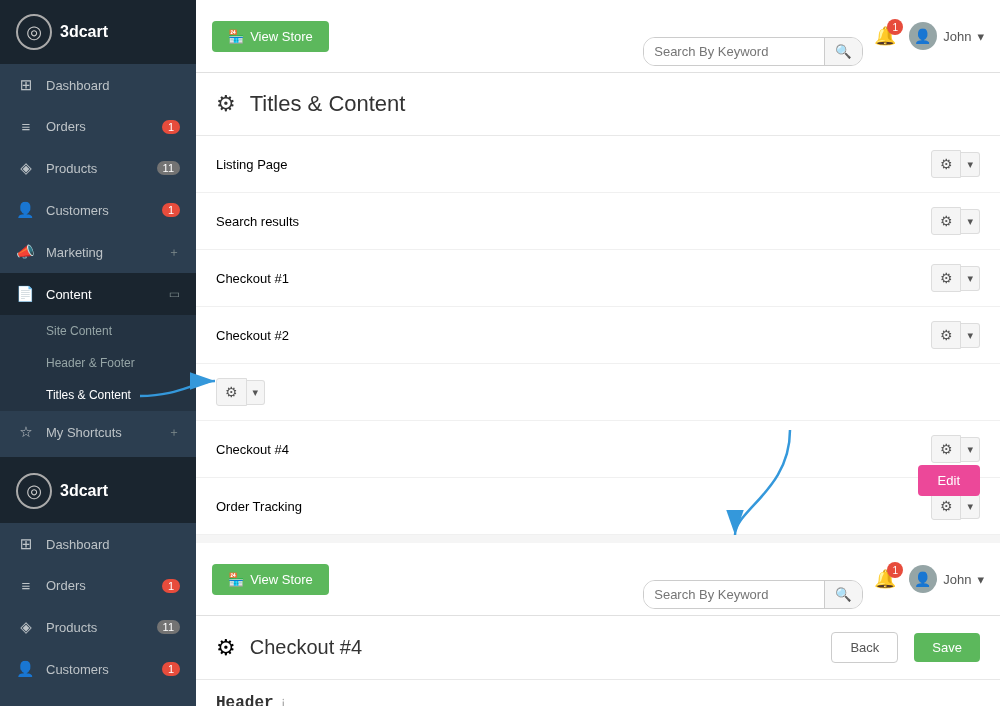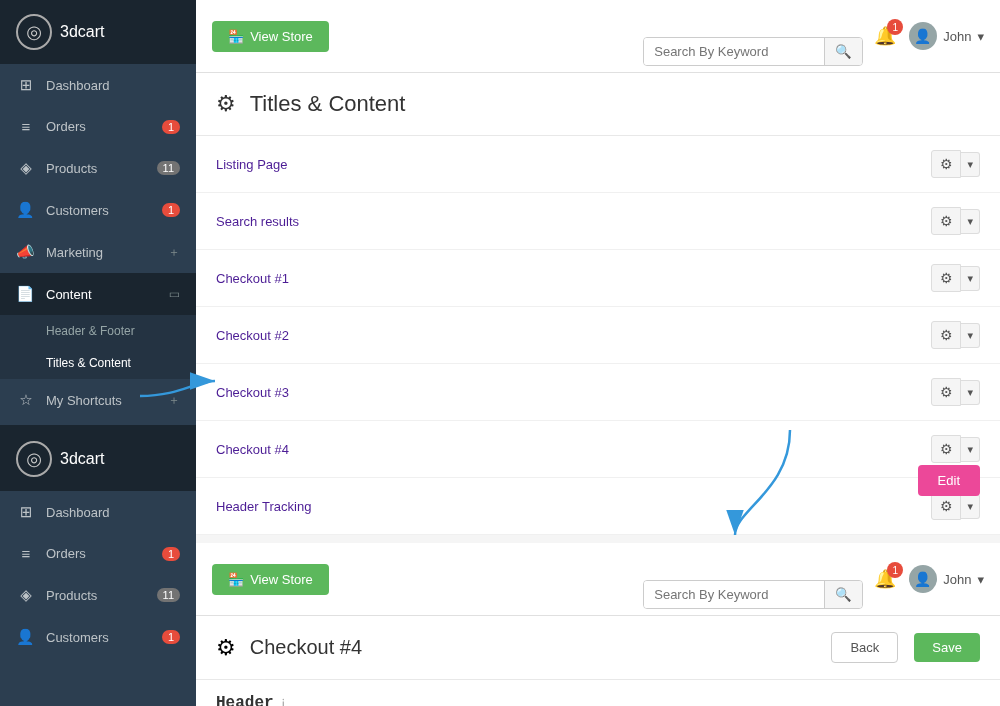--- a/index.html
+++ b/index.html
@@ -4,21 +4,21 @@
   <style>
     * { margin: 0; padding: 0; box-sizing: border-box; }
     body { font-family: 'Segoe UI', Arial, sans-serif; font-size: 13px; background: #f5f5f5; overflow: hidden; }
 
     .container { display: flex; height: 706px; width: 1000px; position: relative; }
 
     
     .sidebar { width: 196px; background: #2c3e50; color: #ccc; display: flex; flex-direction: column; flex-shrink: 0; overflow-y: auto; }
     .sidebar-logo { display: flex; align-items: center; padding: 14px 16px; background: #1a252f; }
     .sidebar-logo .logo-icon { width: 36px; height: 36px; border: 2px solid #aaa; border-radius: 50%; display: flex; align-items: center; justify-content: center; color: #ccc; font-size: 18px; margin-right: 8px; }
-    .sidebar-logo .logo-text { color: #fff; font-size: 16px; font-weight: normal; }
+    .sidebar-logo .logo-text { color: #fff; font-size: 16px; font-weight: bold; }
 
     .sidebar-item { display: flex; align-items: center; padding: 12px 16px; color: #bdc3c7; cursor: pointer; position: relative; }
     .sidebar-item .item-icon { width: 20px; margin-right: 10px; text-align: center; font-size: 15px; }
     .sidebar-item .item-label { flex: 1; font-size: 13px; }
     .sidebar-item .badge { background: #e74c3c; color: white; border-radius: 10px; padding: 1px 6px; font-size: 11px; }
     .sidebar-item .badge-gray { background: #737373; color: white; border-radius: 10px; padding: 1px 6px; font-size: 11px; }
     .sidebar-item .expand-icon { font-size: 12px; color: #7f8c8d; }
 
     .sidebar-item.active { background: #1a252f; color: #fff; }
     .sidebar-item.active .item-label { color: #fff; }
@@ -27,39 +27,39 @@
     .sidebar-sub-item { display: flex; align-items: center; padding: 9px 16px 9px 46px; color: #95a5a6; cursor: pointer; font-size: 12px; }
     .sidebar-sub-item.active { color: #fff; }
 
     
     .main { flex: 1; display: flex; flex-direction: column; overflow: hidden; }
 
     
     .topbar { background: #fff; border-bottom: 1px solid #e0e0e0; display: flex; align-items: center; padding: 6px 16px; gap: 12px; min-height: 46px; }
     .btn-view-store { background: #5cb85c; color: white; border: none; padding: 8px 16px; border-radius: 4px; cursor: pointer; display: flex; align-items: center; gap: 6px; font-size: 13px; }
     .topbar-spacer { flex: 1; }
-    .search-box { display: flex; align-items: center; border: 1px solid #ccc; border-radius: 4px; overflow: hidden; margin-top: 31px; }
+    .search-box { display: flex; align-items: center; border: 1px solid #ccc; border-radius: 12px; overflow: hidden; margin-top: 31px; }
     .search-box input { border: none; outline: none; padding: 6px 10px; font-size: 13px; width: 180px; color: #999; }
     .search-box .search-btn { background: #f5f5f5; border: none; border-left: 1px solid #ccc; padding: 6px 10px; cursor: pointer; color: #666; }
     .notif-btn { position: relative; cursor: pointer; color: #666; font-size: 18px; }
     .notif-badge { position: absolute; top: -6px; right: -6px; background: #e74c3c; color: white; border-radius: 50%; width: 16px; height: 16px; font-size: 10px; display: flex; align-items: center; justify-content: center; }
     .user-btn { display: flex; align-items: center; gap: 6px; cursor: pointer; color: #555; }
     .user-icon { width: 28px; height: 28px; background: #95a5a6; border-radius: 50%; display: flex; align-items: center; justify-content: center; color: white; font-size: 14px; }
 
     
     .content-area { flex: 1; overflow-y: auto; background: #f5f5f5; }
 
     
     .panel { background: #fff; margin: 0; }
     .panel-header { display: flex; align-items: center; padding: 18px 20px; border-bottom: 1px solid #e8e8e8; }
     .panel-header .gear-icon { font-size: 22px; color: #333; margin-right: 14px; }
     .panel-header h1 { font-size: 22px; font-weight: 400; color: #333; }
 
     .content-list-item { display: flex; align-items: center; padding: 14px 20px; border-bottom: 1px solid #f0f0f0; background: #fff; }
-    .content-list-item .item-name { flex: 1; color: #4c1d95; font-size: 13px; }
+    .content-list-item .item-name { flex: 1; color: #000000; font-size: 13px; }
 
     .gear-dropdown { display: flex; align-items: center; gap: 0; }
     .gear-btn { background: #f5f5f5; border: 1px solid #ddd; padding: 5px 8px; cursor: pointer; color: #555; font-size: 14px; border-radius: 3px 0 0 3px; }
     .gear-caret { background: #f5f5f5; border: 1px solid #ddd; border-left: none; padding: 5px 6px; cursor: pointer; color: #555; font-size: 11px; border-radius: 0 3px 3px 0; }
 
     .edit-popup { position: absolute; right: 20px; background: #ec4899; color: white; padding: 8px 20px; border-radius: 4px; font-size: 13px; cursor: pointer; z-index: 10; }
 
     
     .second-topbar { background: #fff; border-bottom: 1px solid #e0e0e0; display: flex; align-items: center; padding: 6px 16px; gap: 12px; min-height: 46px; margin-top: 8px; }
 
@@ -117,20 +117,23 @@
       <span class="item-label">Marketing</span>
       <span class="expand-icon">＋</span>
     </div>
     <div class="sidebar-item active">
       <span class="item-icon">📄</span>
       <span class="item-label">Content</span>
       <span class="expand-icon">▭</span>
     </div>
 
     <div class="sidebar-sub">
+      <div class="sidebar-sub-item">
+        <span>Site Content</span>
+      </div>
       <div class="sidebar-sub-item">
         <span>Header &amp; Footer</span>
       </div>
       <div class="sidebar-sub-item active">
         <span>Titles &amp; Content</span>
       </div>
     </div>
 
     <div class="sidebar-item">
       <span class="item-icon">☆</span>
@@ -219,39 +222,38 @@
           </div>
         </div>
         <div class="content-list-item">
           <span class="item-name">Checkout #2</span>
           <div class="gear-dropdown">
             <button class="gear-btn">⚙</button>
             <button class="gear-caret">▾</button>
           </div>
         </div>
         <div class="content-list-item">
-          <span class="item-name">Checkout #3</span>
           <div class="gear-dropdown">
             <button class="gear-btn">⚙</button>
             <button class="gear-caret">▾</button>
           </div>
         </div>
         <div class="content-list-item" style="position:relative;">
           <span class="item-name">Checkout #4</span>
           <div class="gear-dropdown" style="position:relative;">
             <button class="gear-btn">⚙</button>
             <button class="gear-caret">▾</button>
 
             <div class="edit-popup" style="position:absolute; right:0; top:30px;">
               <span>Edit</span>
             </div>
           </div>
         </div>
         <div class="content-list-item">
-          <span class="item-name">Header Tracking</span>
+          <span class="item-name">Order Tracking</span>
           <div class="gear-dropdown">
             <button class="gear-btn">⚙</button>
             <button class="gear-caret">▾</button>
           </div>
         </div>
       </div>
 
       <div class="second-topbar">
         <button class="btn-view-store">
           <span>🏪</span>

